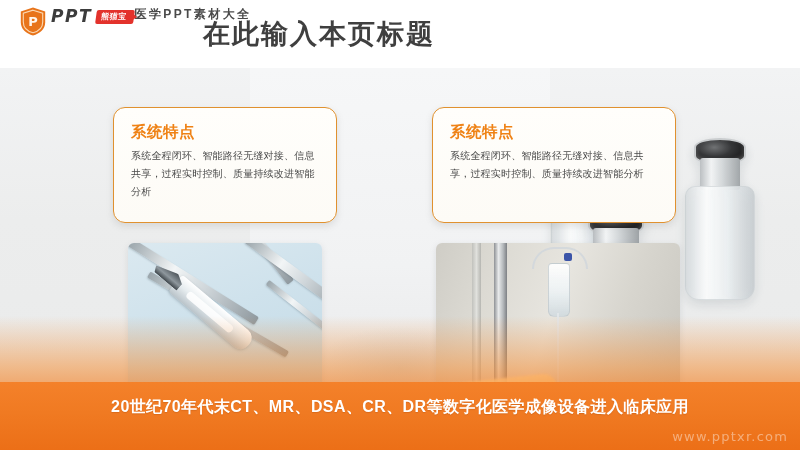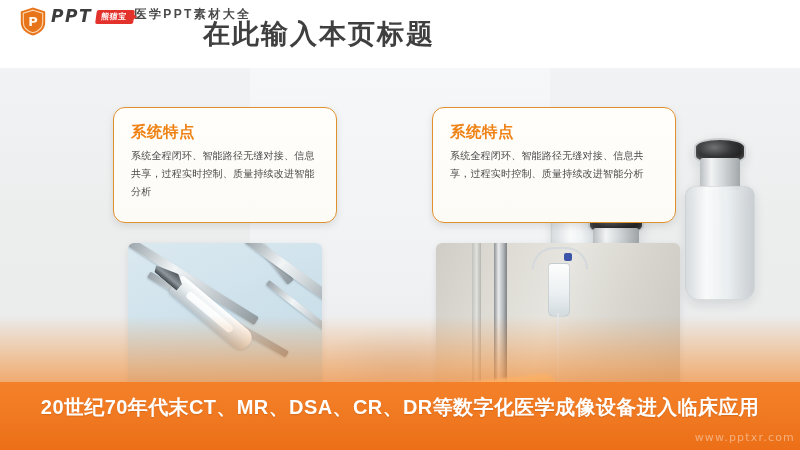--- a/index.html
+++ b/index.html
@@ -256,29 +256,29 @@
   .banner {
     position:absolute; left:0; top:382px;
     width:800px; height:68px;
     background: linear-gradient(180deg,#f4812a 0%, #f07a22 45%, #ec6f17 100%);
     z-index: 30;
   }
   .banner-text {
     position:absolute; left:0; top:14px;
     width:800px; text-align:center;
     color:#ffffff;
-    font-size:20px;
+    font-size:16px;
     font-weight:700;
     letter-spacing:0.4px;
     line-height:22px;
     text-shadow: 0 1px 1px rgba(150,60,0,0.25);
   }
   .watermark {
-    position:absolute; right:5px; bottom:6px;
-    font-size:11px;
+    position:absolute; right:12px; bottom:6px;
+    font-size:13px;
     letter-spacing:1.2px;
     color: rgba(255,255,255,0.42);
     font-family: "DejaVu Sans", sans-serif;
     z-index:31;
   }
 
   
   .card {
     position:absolute;
     background: linear-gradient(180deg,#fffefb 0%, #fdfbf6 100%);

